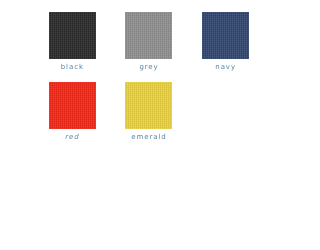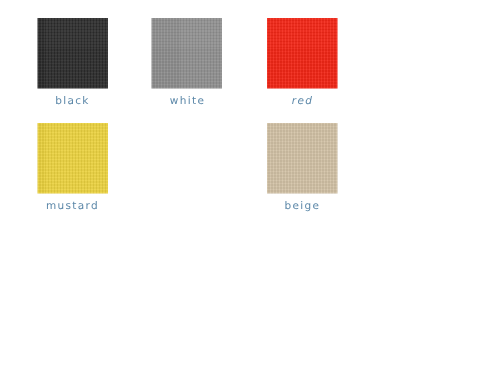--- a/index.html
+++ b/index.html
@@ -61,38 +61,38 @@
     letter-spacing: 0.9px;
     line-height: 1;
     color: #5b87a8;
     white-space: nowrap;
     text-align: center;
   }
 </style>
 </head>
 <body>
 
-<div id="swatch-grid" style="background: rgb(255, 255, 255);">
+<div id="swatch-grid" style="background: rgb(255, 255, 255); margin-left: 24px;">
     <div class="swatch-cell">
       <div class="swatch-chip" style="background-color: rgb(43, 43, 43);"></div>
       <div class="swatch-label" style="color: rgb(91, 135, 168);">black</div>
     </div>
     <div class="swatch-cell">
       <div class="swatch-chip" style="background-color: rgb(143, 143, 143);"></div>
-      <div class="swatch-label" style="color: rgb(91, 135, 168);">white</div>
+      <div class="swatch-label" style="color: rgb(91, 135, 168);">grey</div>
+    </div>
+    <div class="swatch-cell">
+      <div class="swatch-chip" style="background-color: rgb(49, 70, 111);"></div>
+      <div class="swatch-label" style="color: rgb(91, 135, 168);">navy</div>
     </div>
     <div class="swatch-cell">
       <div class="swatch-chip" style="background-color: rgb(244, 39, 23);"></div>
       <div class="swatch-label" style="color: rgb(91, 135, 168); font-style: italic;">red</div>
     </div>
     <div class="swatch-cell">
       <div class="swatch-chip" style="background-color: rgb(235, 210, 63);"></div>
-      <div class="swatch-label" style="color: rgb(91, 135, 168);">mustard</div>
+      <div class="swatch-label" style="color: rgb(91, 135, 168);">emerald</div>
     </div>
     <div class="swatch-cell empty">
       <div class="swatch-chip"></div>
       <div class="swatch-label" style="color: rgb(91, 135, 168);"></div>
     </div>
-    <div class="swatch-cell">
-      <div class="swatch-chip" style="background-color: rgb(212, 196, 168);"></div>
-      <div class="swatch-label" style="color: rgb(91, 135, 168);">beige</div>
-    </div>
   </div>
 
 </body></html>

